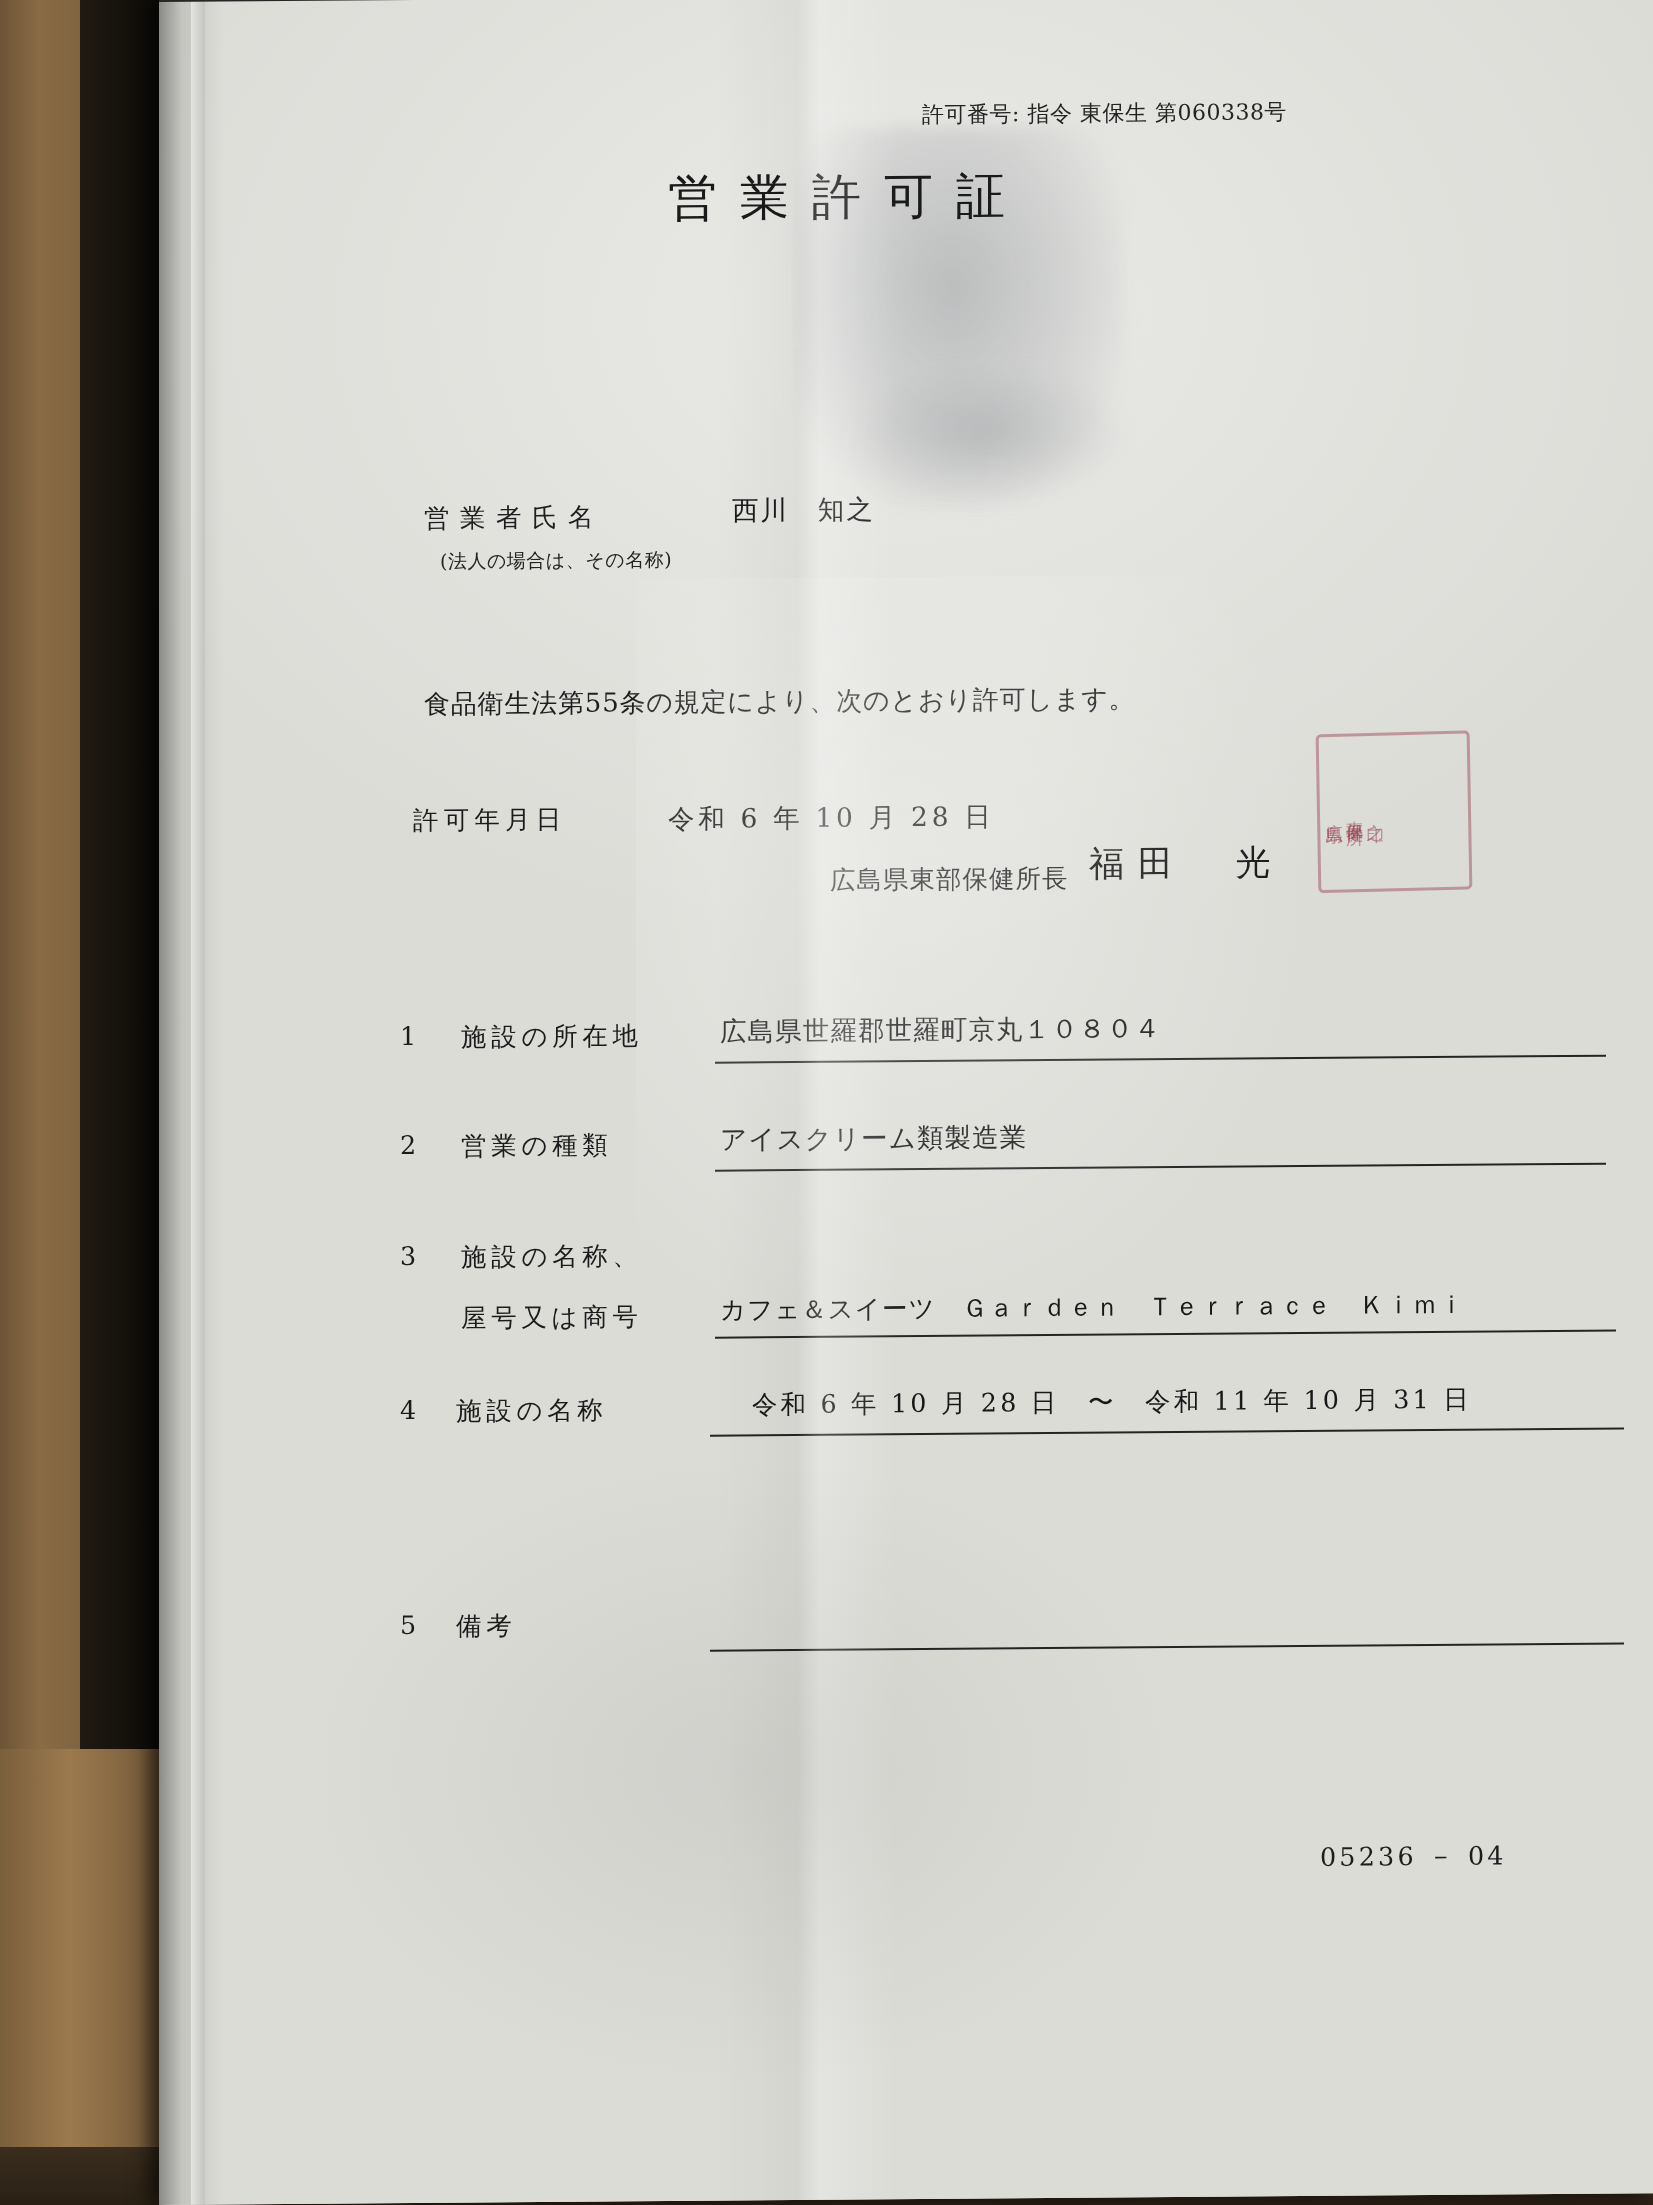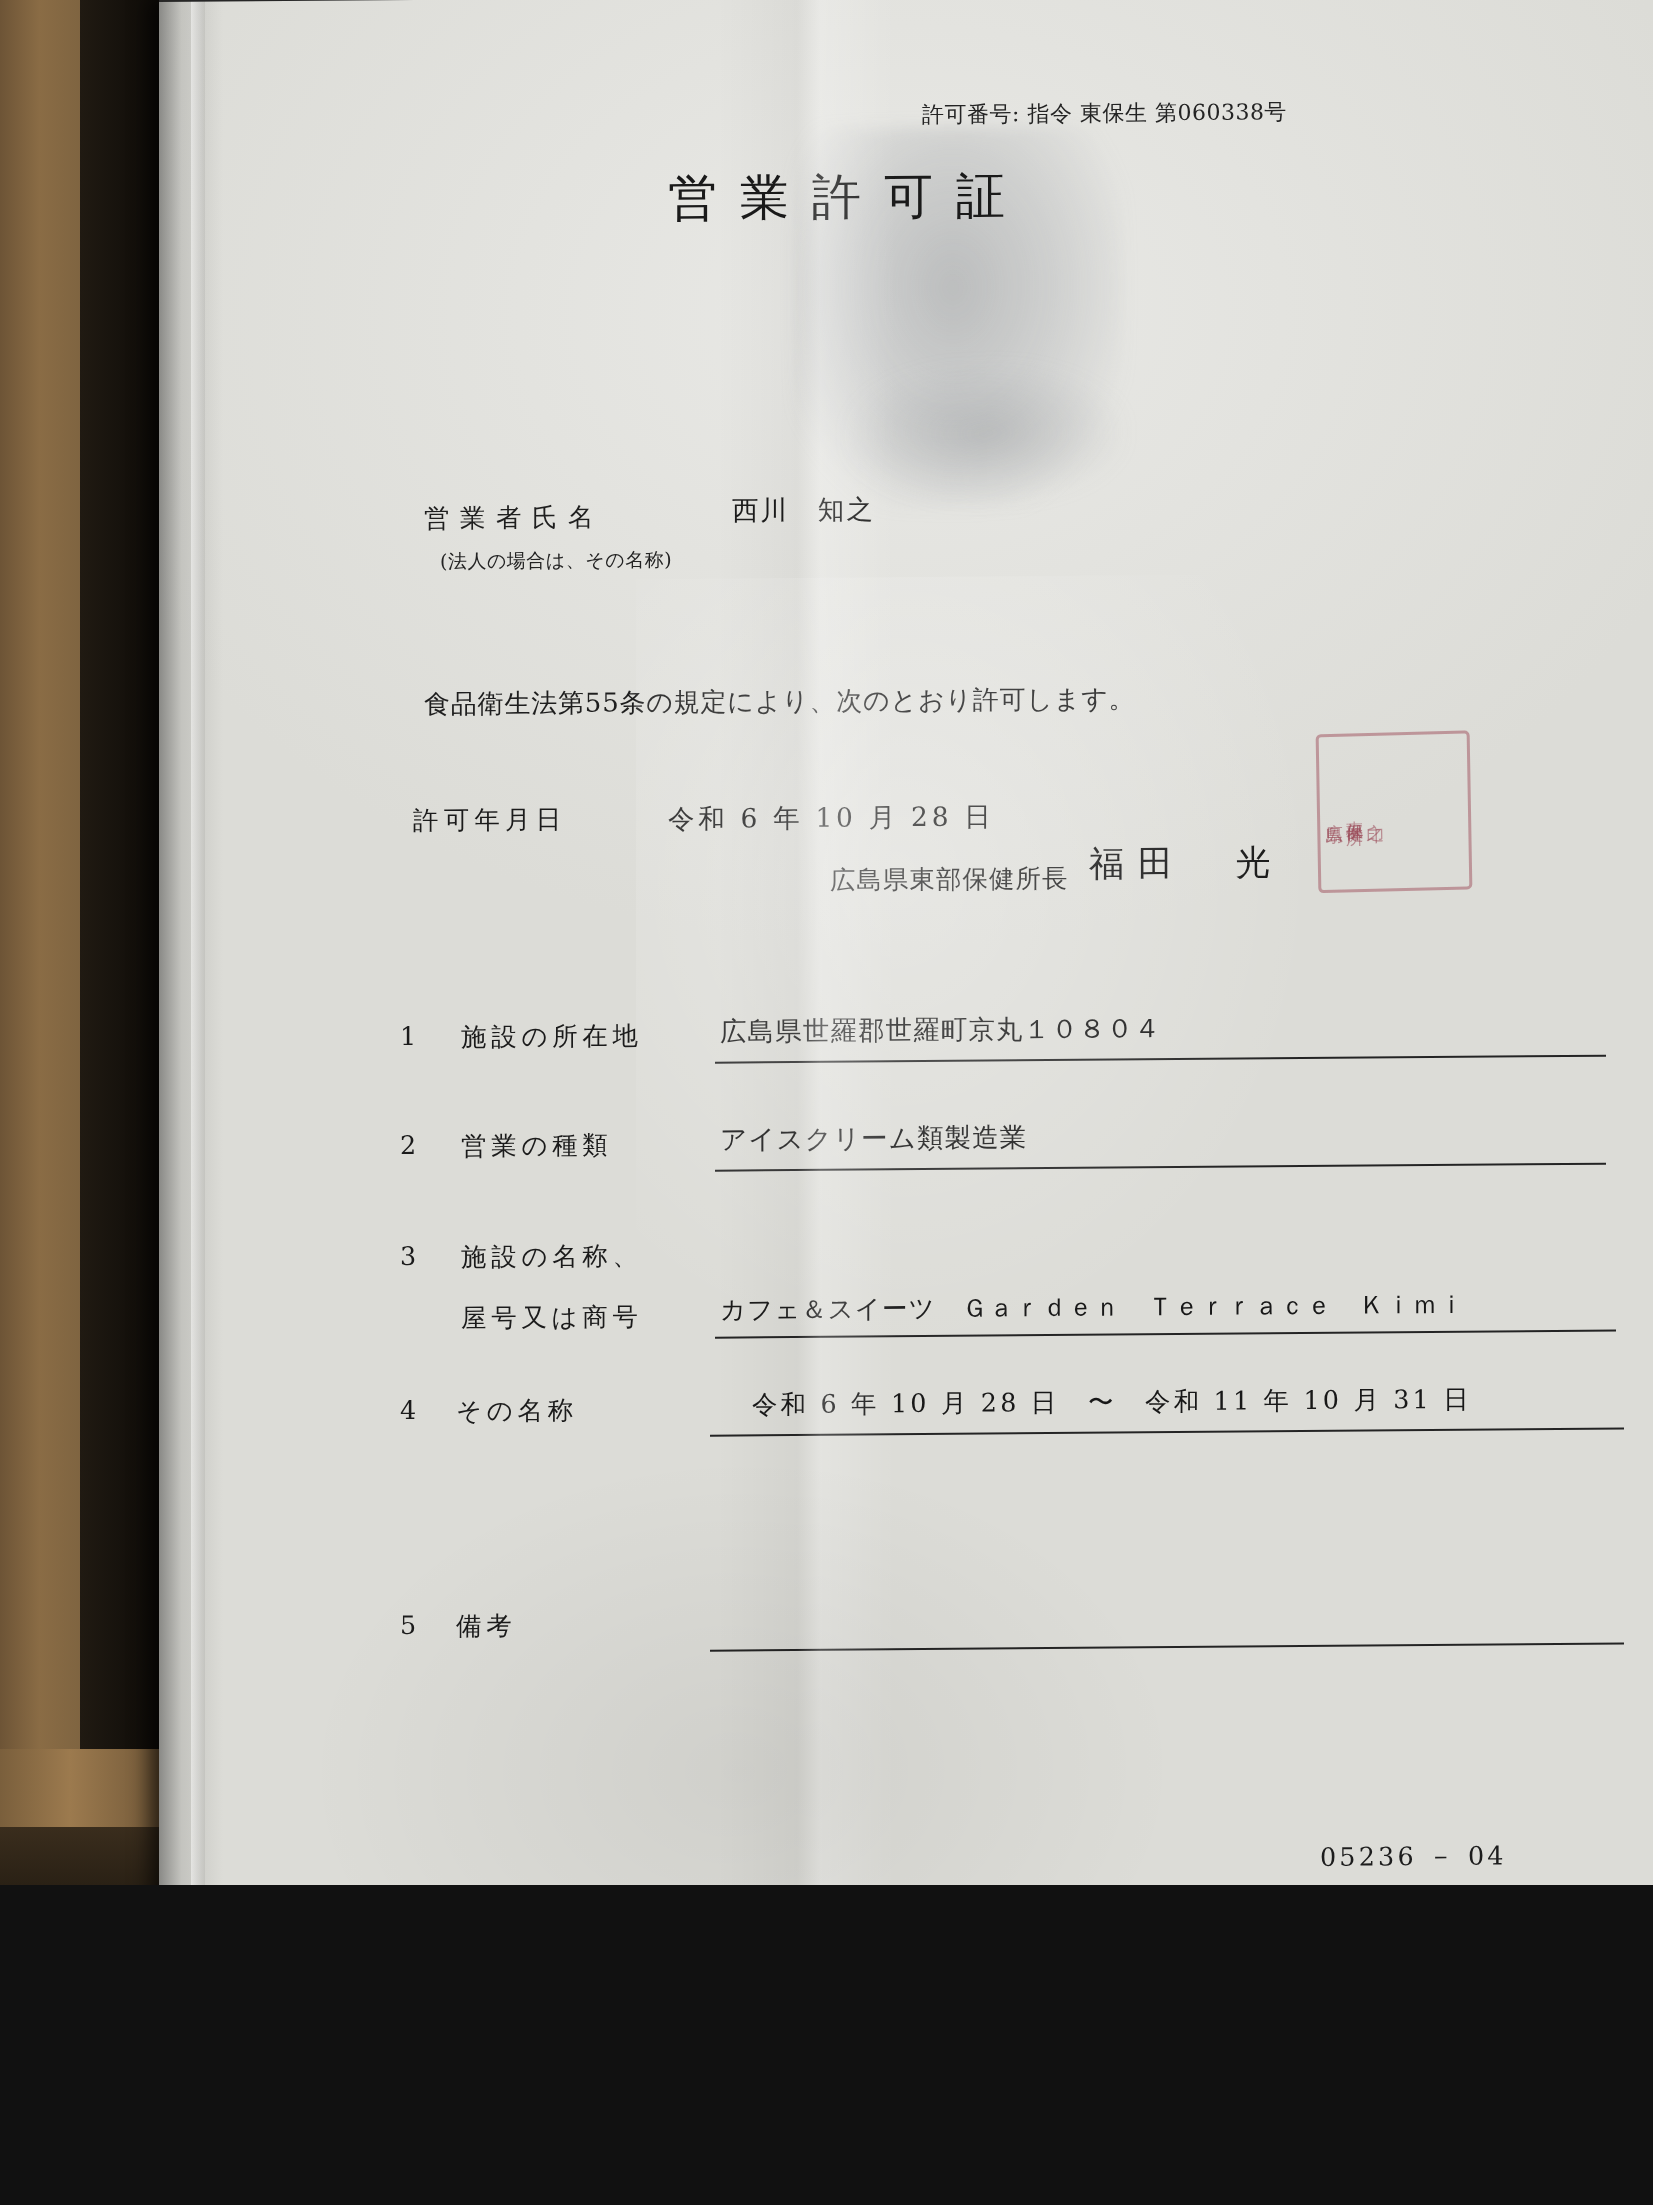--- a/index.html
+++ b/index.html
@@ -11,21 +11,21 @@
     width: 1654px;
     height: 2205px;
     overflow: hidden;
     font-family: "Liberation Serif", "DejaVu Serif", serif;
   }
 
   
   #scene {
     position: relative;
     width: 1654px;
-    height: 1885px;
+    height: 2205px;
     background: #0b0b0b;
     overflow: hidden;
   }
   .desk-wood-left {
     position: absolute;
     left: 0; top: 0;
     width: 159px; height: 2205px;
     background: linear-gradient(90deg,#6d5436 0%, #8a6c45 25%, #7d6340 55%, #5d4830 100%);
   }
   .desk-dark {
@@ -305,21 +305,21 @@
       <div class="abs row-value v2">アイスクリーム類製造業</div>
       <div class="rule r2"></div>
 
       <div class="abs row-num n3">3</div>
       <div class="abs row-label l3a">施設の名称、</div>
       <div class="abs row-label l3b">屋号又は商号</div>
       <div class="abs row-value v3">カフェ＆スイーツ　Ｇａｒｄｅｎ　Ｔｅｒｒａｃｅ　Ｋｉｍｉ</div>
       <div class="rule r3"></div>
 
       <div class="abs row-num n4">4</div>
-      <div class="abs row-label l4">その名称</div>
+      <div class="abs row-label l4">施設の名称</div>
       <div class="abs row-value v4">令和 6 年 10 月 28 日　〜　令和 11 年 10 月 31 日</div>
       <div class="rule r4"></div>
 
       <div class="abs row-num n5">5</div>
       <div class="abs row-label l5">備考</div>
       <div class="rule r5"></div>
 
       <div class="abs form-code">05236 － 04</div>
 
     </div>

